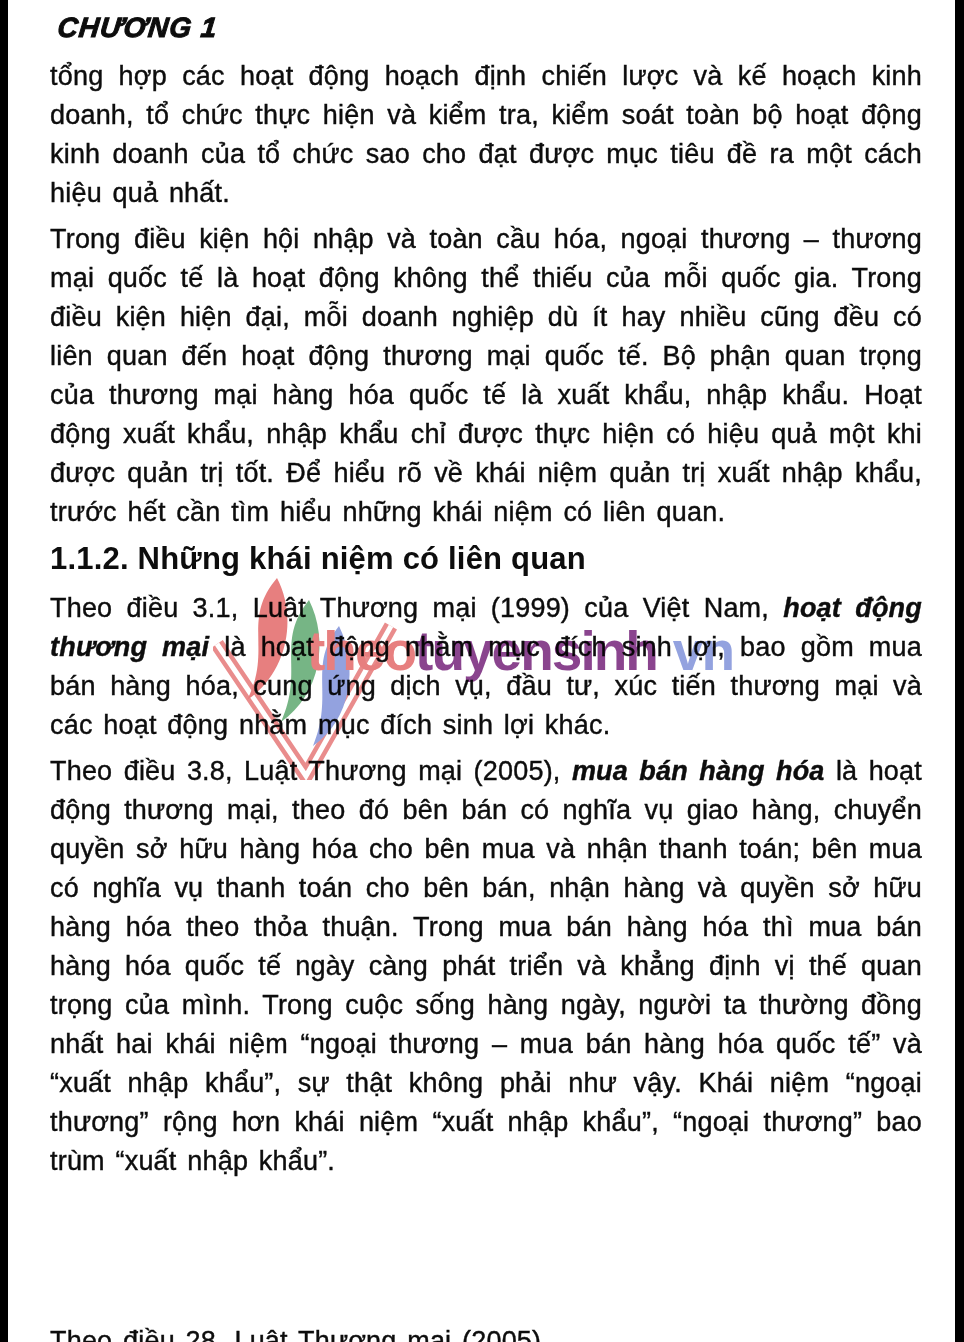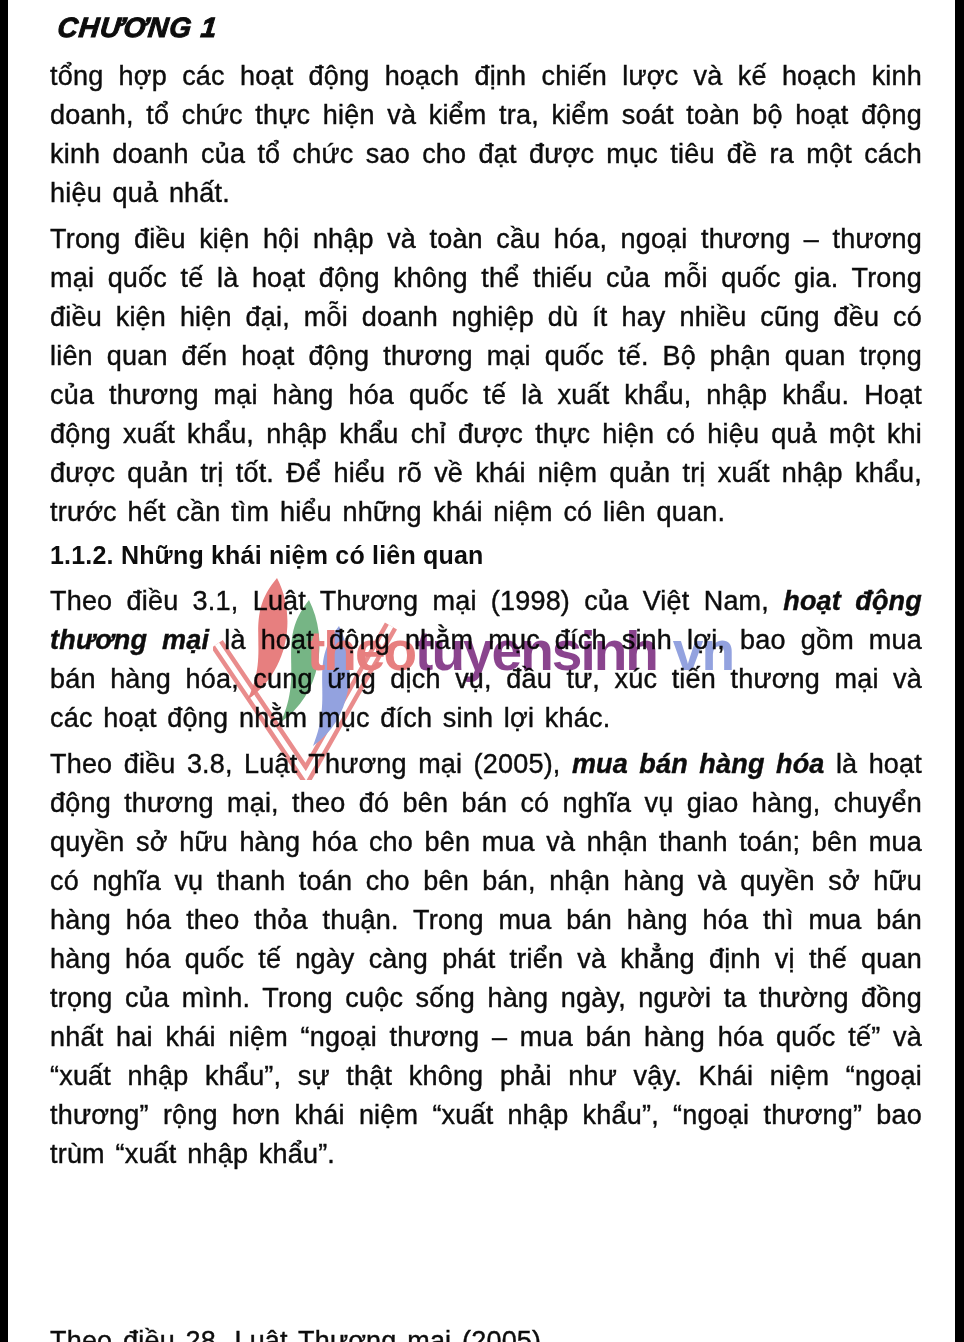--- a/index.html
+++ b/index.html
@@ -14,21 +14,21 @@
 
   .content { position:absolute; left:50px; top:12px; width:872px; }
 
   .chapter {
     font-size:28px; font-weight:700; font-style:italic;
     letter-spacing:1px; margin:0 0 13px 6px;
     transform:skewX(-6deg); transform-origin:left bottom;
     -webkit-text-stroke:1px #0d0d0d;
   }
   h2.section-heading {
-    font-size:25px; font-weight:700; margin:9px 0 12px 0;
+    font-size:31px; font-weight:700; margin:9px 0 12px 0;
     letter-spacing:0.2px;
   }
   p.body {
     font-size:27px; line-height:39px; text-align:justify;
     margin:0 0 7px 0; word-spacing:3px; letter-spacing:0.2px;
     -webkit-text-stroke:0.4px #0d0d0d;
   }
   p.body .em { font-weight:700; font-style:italic; }
   p.clipped {
     position:absolute; left:0; top:1310px; width:872px; margin:0;
@@ -52,21 +52,21 @@
 
 <div class="page">
   <div class="border-left"></div>
   <div class="border-right"></div>
 
   <main class="content">
       <div class="chapter"><span>CHƯƠNG 1</span></div>
       <p class="body"><span>tổng hợp các hoạt động hoạch định chiến lược và kế hoạch kinh doanh, tổ chức thực hiện và kiểm tra, kiểm soát toàn bộ hoạt động kinh doanh của tổ chức sao cho đạt được mục tiêu đề ra một cách hiệu quả nhất.</span></p>
       <p class="body"><span>Trong điều kiện hội nhập và toàn cầu hóa, ngoại thương – thương mại quốc tế là hoạt động không thể thiếu của mỗi quốc gia. Trong điều kiện hiện đại, mỗi doanh nghiệp dù ít hay nhiều cũng đều có liên quan đến hoạt động thương mại quốc tế. Bộ phận quan trọng của thương mại hàng hóa quốc tế là xuất khẩu, nhập khẩu. Hoạt động xuất khẩu, nhập khẩu chỉ được thực hiện có hiệu quả một khi được quản trị tốt. Để hiểu rõ về khái niệm quản trị xuất nhập khẩu, trước hết cần tìm hiểu những khái niệm có liên quan.</span></p>
       <h2 class="section-heading"><span>1.1.2. Những khái niệm có liên quan</span></h2>
-      <p class="body"><span>Theo điều 3.1, Luật Thương mại (1998) của Việt Nam, </span><span class="em">hoạt động thương mại</span><span> là hoạt động nhằm mục đích sinh lợi, bao gồm mua bán hàng hóa, cung ứng dịch vụ, đầu tư, xúc tiến thương mại và các hoạt động nhằm mục đích sinh lợi khác.</span></p>
+      <p class="body"><span>Theo điều 3.1, Luật Thương mại (1999) của Việt Nam, </span><span class="em">hoạt động thương mại</span><span> là hoạt động nhằm mục đích sinh lợi, bao gồm mua bán hàng hóa, cung ứng dịch vụ, đầu tư, xúc tiến thương mại và các hoạt động nhằm mục đích sinh lợi khác.</span></p>
       <p class="body"><span>Theo điều 3.8, Luật Thương mại (2005), </span><span class="em">mua bán hàng hóa</span><span> là hoạt động thương mại, theo đó bên bán có nghĩa vụ giao hàng, chuyển quyền sở hữu hàng hóa cho bên mua và nhận thanh toán; bên mua có nghĩa vụ thanh toán cho bên bán, nhận hàng và quyền sở hữu hàng hóa theo thỏa thuận. Trong mua bán hàng hóa thì mua bán hàng hóa quốc tế ngày càng phát triển và khẳng định vị thế quan trọng của mình. Trong cuộc sống hàng ngày, người ta thường đồng nhất hai khái niệm “ngoại thương – mua bán hàng hóa quốc tế” và “xuất nhập khẩu”, sự thật không phải như vậy. Khái niệm “ngoại thương” rộng hơn khái niệm “xuất nhập khẩu”, “ngoại thương” bao trùm “xuất nhập khẩu”.</span></p>
       <p class="body clipped"><span>Theo điều 28, Luật Thương mại (2005)</span></p>
     </main>
 
   <div class="watermark">
     <svg viewBox="0 0 184 202" aria-hidden="true">
       <path d="M4,66 L93,198 L178,48" fill="none" stroke="#e57373" stroke-width="14" stroke-linejoin="miter" style="stroke: rgb(229, 115, 115);"></path>
       <path d="M4,66 L93,198 L178,48" fill="none" stroke="#ffffff" stroke-width="5"></path>
       <path d="M64,0 C28,42 60,72 34,122 C76,94 84,38 64,0 Z" fill="#e26262" style="fill: rgb(226, 98, 98);"></path>
       <path d="M96,22 C62,64 92,92 68,144 C108,116 116,62 96,22 Z" fill="#58a56a" style="fill: rgb(88, 165, 106);"></path>

